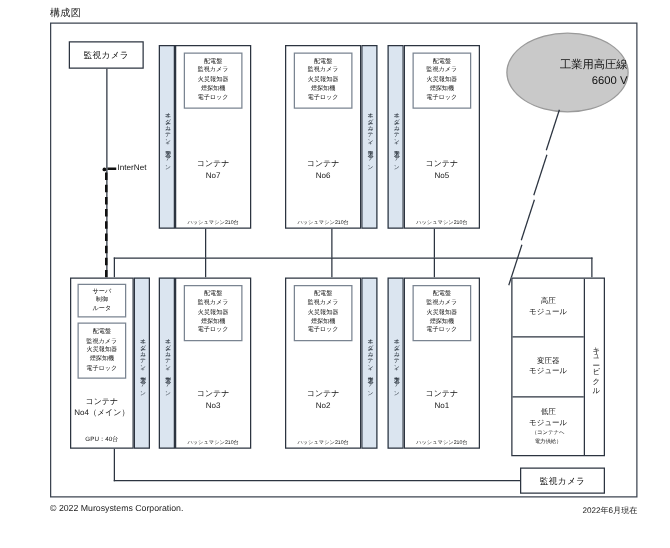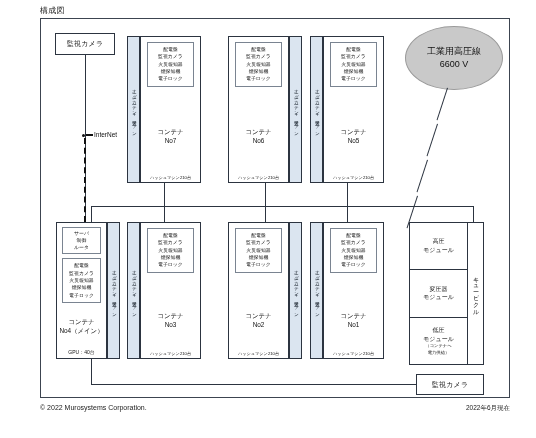--- a/index.html
+++ b/index.html
@@ -133,21 +133,21 @@
     font-size:6px;letter-spacing:1px;
   }
 
   
   .hv-ellipse{
     position:absolute;
     background:#c9c9c9;
     border:1px solid #9a9a9a;
     border-radius:50%;
     display:flex;flex-direction:column;
-    align-items:center;justify-content:center;
+    align-items:flex-end;justify-content:center;
     font-size:9px;line-height:1.5;color:#111;
   }
 
   
   .ln{position:absolute;background:#2c3440;}
   .ln-h{height:1px;}
   .ln-v{width:1px;}
   .dashed-v{
     position:absolute;width:0;
     border-left:2px dashed #111;

